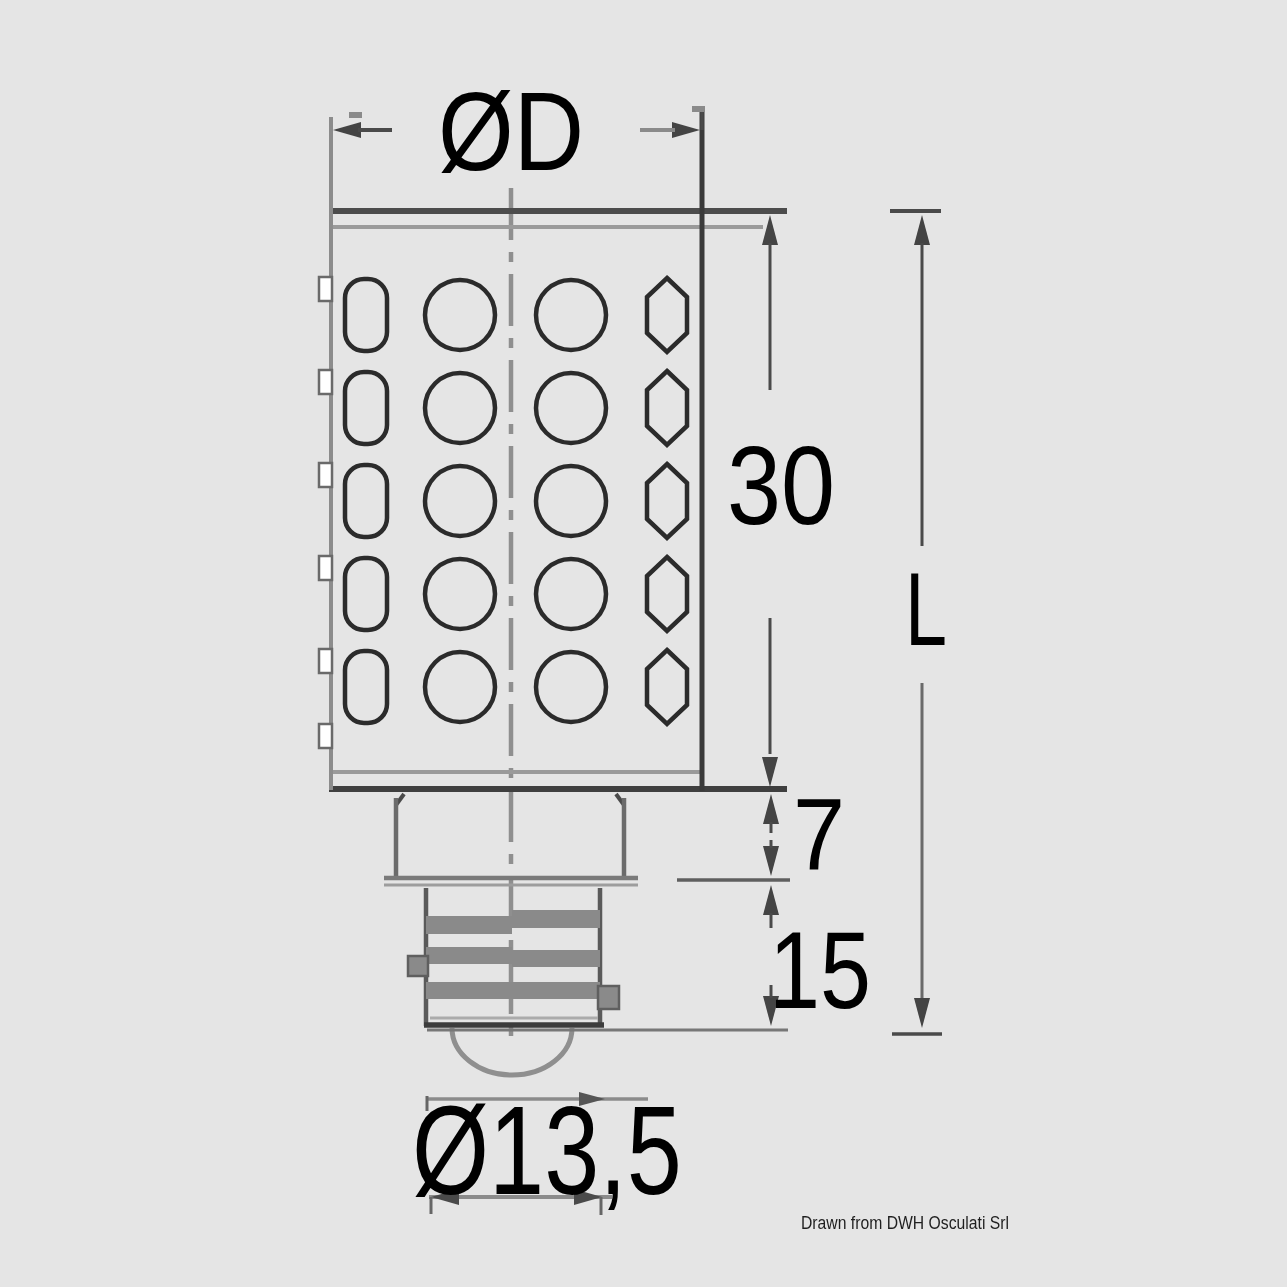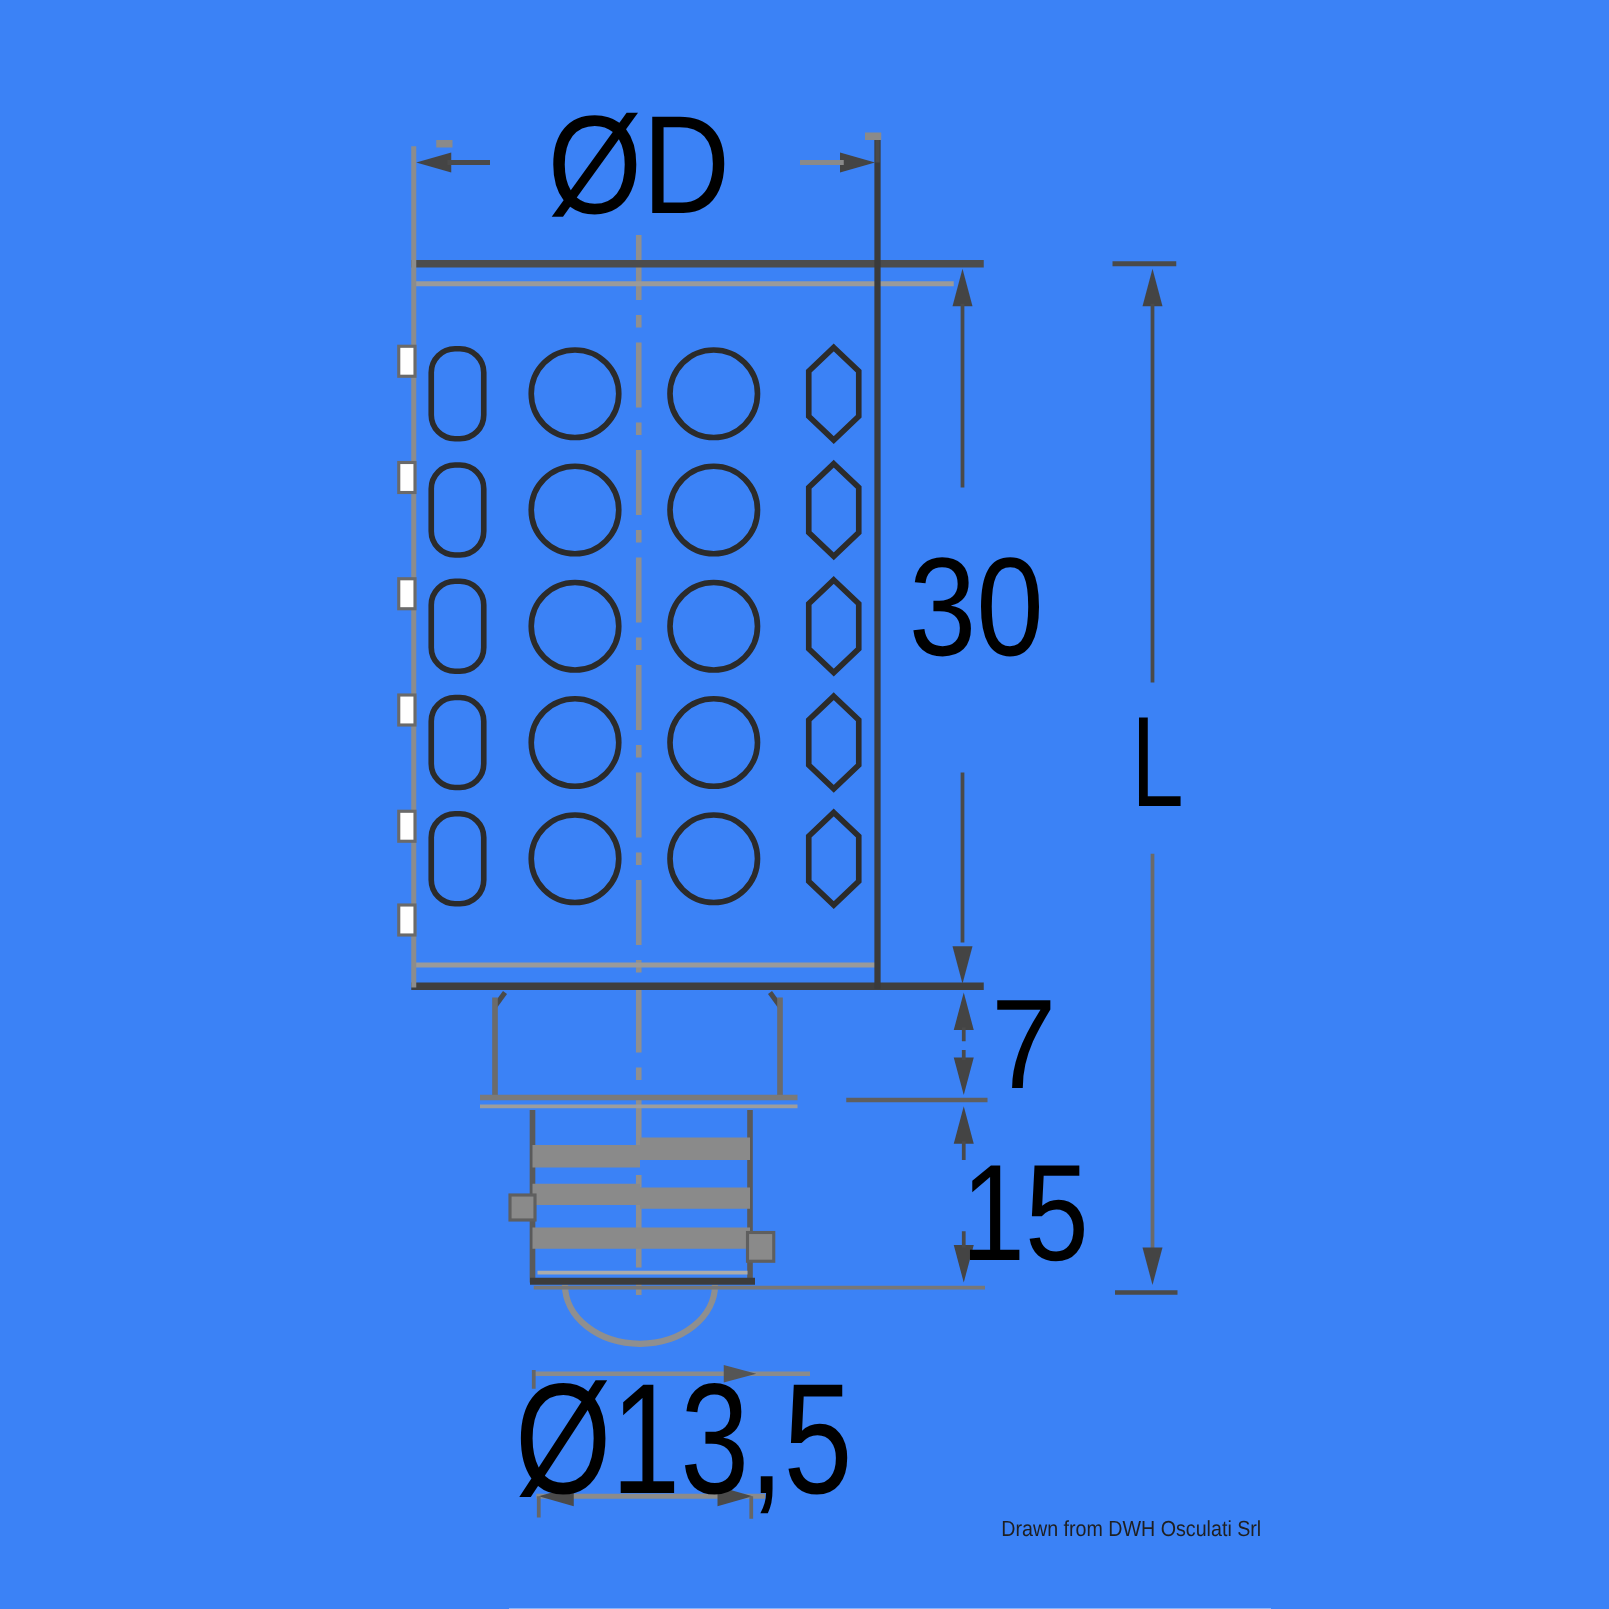--- a/index.html
+++ b/index.html
@@ -1,19 +1,19 @@
 <!DOCTYPE html>
 <html><head>
 <meta charset="utf-8">
 <style>
   html, body { margin: 0; padding: 0; background: #ffffff; }
   .canvas {
     width: 1287px; height: 1287px;
     position: relative;
-    background: #3b82f6;
+    background: #e5e5e5;
     font-family: "Liberation Sans", sans-serif;
   }
   svg { display: block; }
   text { fill: #000000; font-family: "Liberation Sans", sans-serif; }
   .dim-label { font-weight: 400; }
   .footer-text { fill: #1f1f1f; }
 </style>
 </head>
 <body>
 

